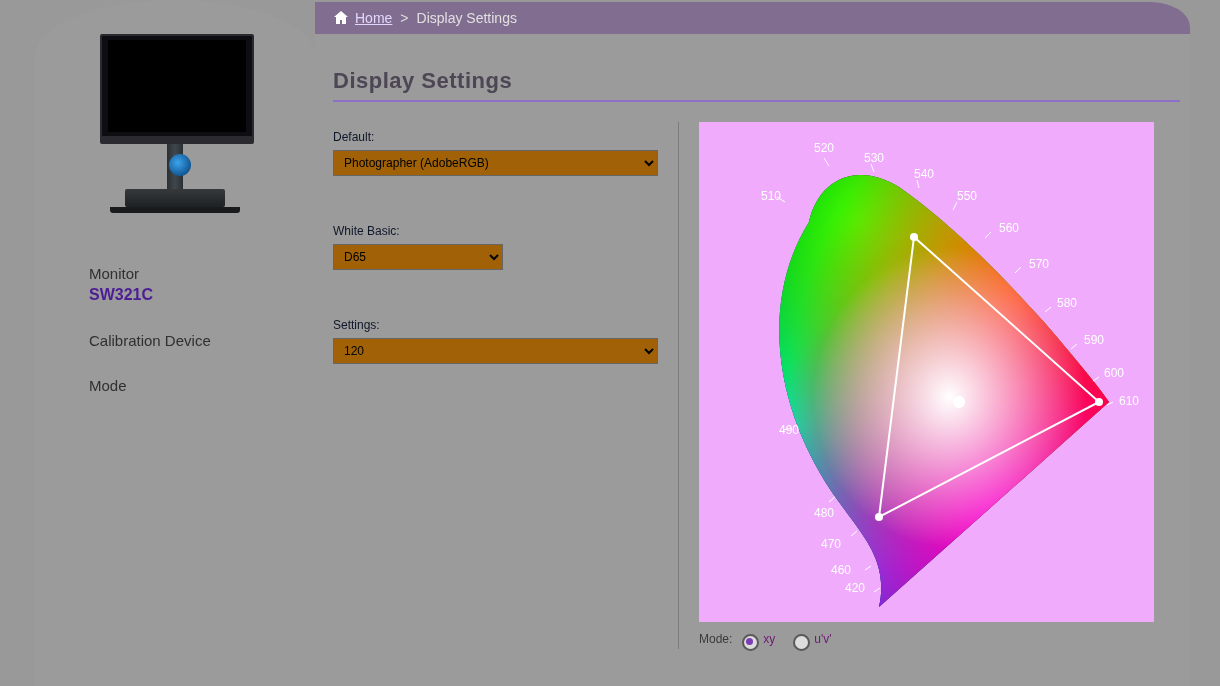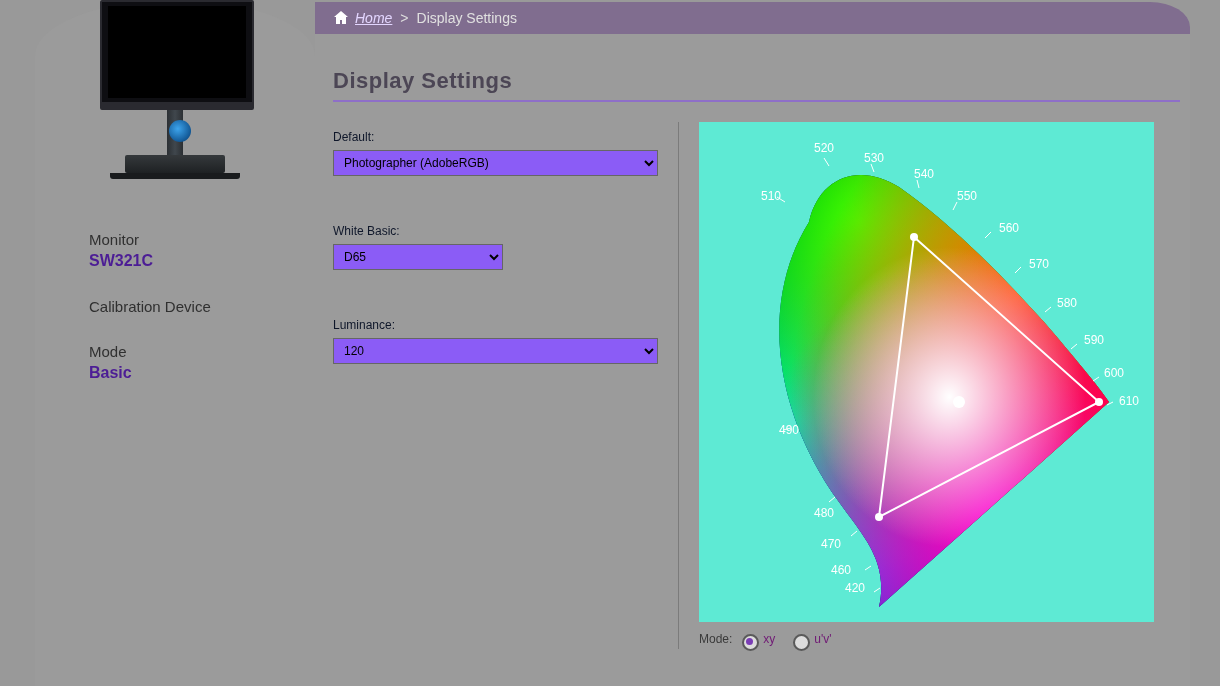--- a/index.html
+++ b/index.html
@@ -21,20 +21,21 @@
   .sidebar {
     position: absolute;
     left: 35px;
     top: 0;
     width: 280px;
     height: 686px;
     background: #9b9b9b;
     border-top-left-radius: 150px 60px;
     border-top-right-radius: 150px 60px;
     box-sizing: border-box;
+    padding-top: 34px;
   }
   .monitor-img {
     display: block;
     margin: 0 auto;
     width: 150px;
   }
   .monitor-body {
     width: 150px;
     height: 100px;
     background: #0e0e12;
@@ -113,21 +114,20 @@
     font-size: 14px;
   }
   .crumb-bar .home-icon {
     width: 16px; height: 16px; margin-right: 6px;
     display:inline-block;
   }
   .crumb-bar .home-link {
     color:#e3d6ff;
     text-decoration: underline;
     cursor: pointer;
-    font-style: italic;
   }
   .crumb-bar .sep { margin: 0 8px; color:#dedede;}
   .crumb-bar .current { color:#e0e0e0; }
 
   
   .main {
     position: absolute;
     left: 315px;
     top: 34px;
     right: 30px;
@@ -165,37 +165,37 @@
   .form-label {
     font-size: 12px;
     color: #0f172a;
     display: block;
     margin-bottom: 6px;
   }
   .form-select {
     width: 100%;
     height: 26px;
     border: 1px solid #666;
-    background: #8b5cf6;
+    background: #a16207;
     font-size: 12px;
     padding: 2px 6px;
     box-sizing: border-box;
     font-family: inherit;
   }
   .form-select.small { width: 170px; }
 
   .chart-col {
     flex: 1;
     padding-left: 20px;
     padding-top: 0;
   }
   .cie-box {
     width: 455px;
     height: 500px;
-    background: #5eead4;
+    background: #f0abfc;
     position: relative;
   }
   .cie-svg {
     width: 455px;
     height: 500px;
     display:block;
   }
   .mode-row {
     display:flex;
     align-items:flex-start;
@@ -246,21 +246,20 @@
       <div class="monitor-foot"></div>
     </div>
 
     <div class="sidebar-info">
       <div class="label first-label">Monitor</div>
       <div class="value">SW321C</div>
 
       <div class="label" style="margin-top:28px">Calibration Device</div>
 
       <div class="label" style="margin-top:28px">Mode</div>
-      <div class="value">Basic</div>
     </div>
   </div>
 
   <div class="crumb-bar">
     <span class="home-icon">
       <svg viewBox="0 0 16 16" width="16" height="16">
           <path fill="#fff" d="M8 1 1 7h2v7h4V10h2v4h4V7h2z"></path>
         </svg>
     </span>
     <span class="home-link">Home</span>
@@ -281,21 +280,21 @@
             <option>Photographer (AdobeRGB)</option>
           </select>
         </div>
         <div class="form-group">
           <span class="form-label">White Basic:</span>
           <select class="form-select small">
             <option>D65</option>
           </select>
         </div>
         <div class="form-group">
-          <span class="form-label">Luminance:</span>
+          <span class="form-label">Settings:</span>
           <select class="form-select">
             <option>120</option>
           </select>
         </div>
       </div>
 
       <div class="chart-col">
         <div class="cie-box">
 <svg class="cie-svg" viewBox="0 0 455 500">
   <defs>

